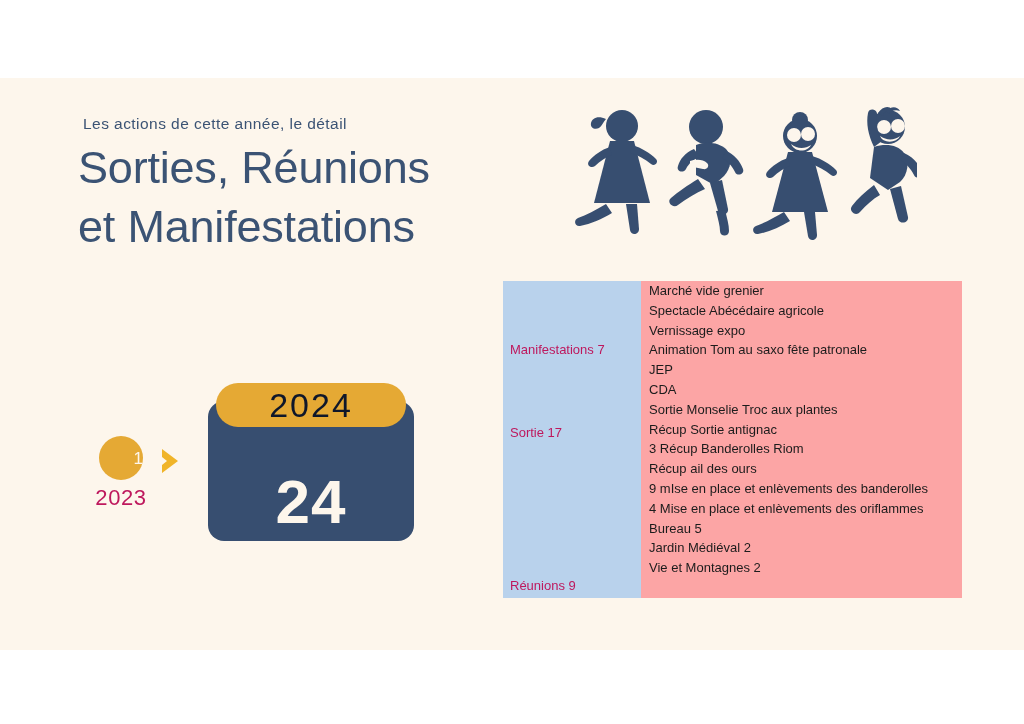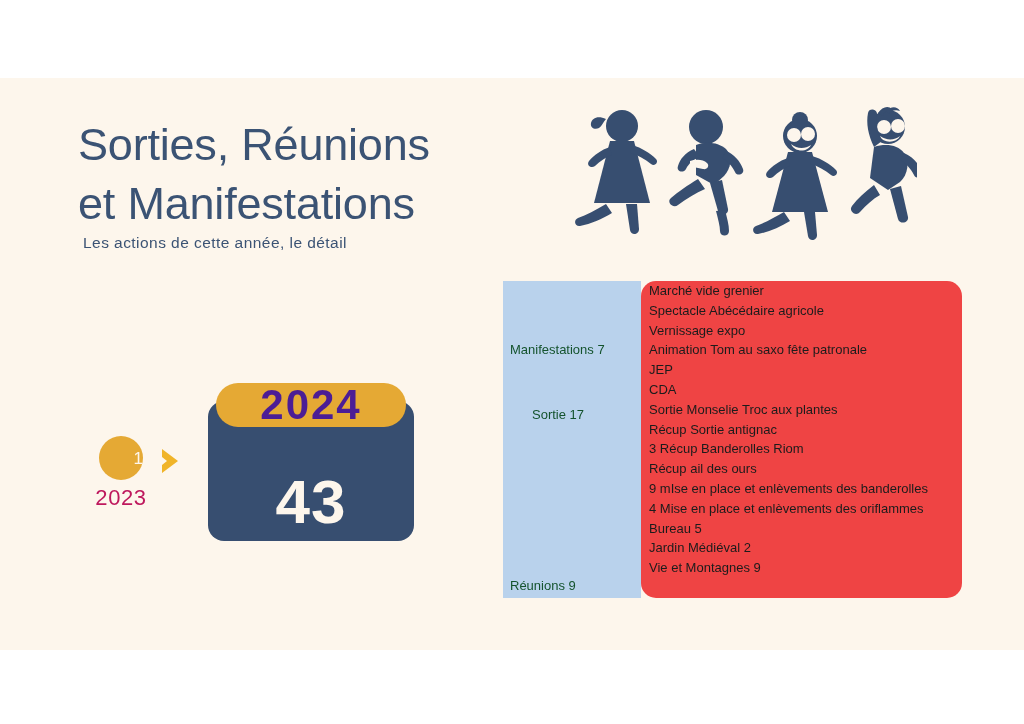--- a/index.html
+++ b/index.html
@@ -126,23 +126,23 @@
     top: 0;
     width: 190px;
     height: 44px;
     background: #e5a934;
     border-radius: 22px;
     display: flex;
     align-items: center;
     justify-content: center;
   }
   #card-year {
-    color: #4c1d95;
-    font-size: 42px;
-    font-weight: bold;
+    color: #0f172a;
+    font-size: 34px;
+    font-weight: normal;
     letter-spacing: 2px;
     line-height: 1;
   }
   #card-value {
     position: absolute;
     left: 0;
     top: 44px;
     width: 206px;
     height: 114px;
     display: flex;
@@ -165,56 +165,55 @@
     display: flex;
   }
   #cat-col {
     width: 138px;
     background: #b9d2ec;
     position: relative;
     flex: 0 0 138px;
   }
   #item-col {
     flex: 1 1 auto;
-    background: #ef4444;
+    background: #fca5a5;
     position: relative;
-    border-radius: 15px;
   }
   .row {
     height: 19.8px;
     line-height: 19.8px;
     font-size: 13px;
     color: #1c1c1c;
     white-space: nowrap;
     overflow: hidden;
   }
   #item-col .row {
     padding-left: 8px;
   }
   .cat-label {
     position: absolute;
     left: 7px;
     font-size: 13px;
-    color: #14532d;
+    color: #be185d;
     height: 19.8px;
     line-height: 19.8px;
     white-space: nowrap;
   }
 </style>
 </head>
 <body>
 
 <div id="slide">
 
   <div id="title-block">
+    <div id="kicker">Les actions de cette année, le détail</div>
     <div id="main-title">
       <span class="tl">Sorties, Réunions</span>
       <span class="tl">et Manifestations</span>
     </div>
-    <div id="kicker">Les actions de cette année, le détail</div>
   </div>
 
   <div id="figures">
     <svg width="345" height="145" viewBox="0 0 345 145" xmlns="http://www.w3.org/2000/svg">
       <g fill="#374e70">
 
         <g>
           <circle cx="50" cy="23" r="16"></circle>
           <path d="M50 10 a13 13 0 0 1 11 20 a13 13 0 0 0 -11 -20 z" fill="#fdf6ec"></path>
           <path d="M44 13 a10 10 0 0 1 14 14 a10 10 0 0 0 -14 -14 z" fill="#fdf6ec" opacity="0"></path>
@@ -278,46 +277,46 @@
     </div>
 
     <div id="chevron">
       <svg width="40" height="40" viewBox="0 0 40 40" xmlns="http://www.w3.org/2000/svg">
         <path d="M11 8 L27 20 L11 32 L11 24 L16 20 L11 16 Z" fill="#f0b429"></path>
       </svg>
     </div>
 
     <div id="card">
       <div id="card-body">
-        <div id="card-value">43</div>
+        <div id="card-value">24</div>
       </div>
       <div id="card-header">
         <span id="card-year">2024</span>
       </div>
     </div>
   </div>
 
   <div id="table-wrap">
     <div id="cat-col">
         <div class="cat-label" style="top: 59.4px;">Manifestations 7</div>
-        <div class="cat-label" style="top: 124px; margin-left: 22px;">Sortie 17</div>
+        <div class="cat-label" style="top: 142px;">Sortie 17</div>
         <div class="cat-label" style="top: 295px;">Réunions 9</div>
       </div>
     <div id="item-col">
         <div class="row">Marché vide grenier</div>
         <div class="row">Spectacle Abécédaire agricole</div>
         <div class="row">Vernissage expo</div>
         <div class="row">Animation Tom au saxo fête patronale</div>
         <div class="row">JEP</div>
         <div class="row">CDA</div>
         <div class="row">Sortie Monselie Troc aux plantes</div>
         <div class="row">Récup Sortie antignac</div>
         <div class="row">3 Récup Banderolles Riom</div>
         <div class="row">Récup ail des ours</div>
         <div class="row">9 mIse en place et enlèvements des banderolles</div>
         <div class="row">4 Mise en place et enlèvements des oriflammes</div>
         <div class="row">Bureau 5</div>
         <div class="row">Jardin Médiéval 2</div>
-        <div class="row">Vie et Montagnes 9</div>
+        <div class="row">Vie et Montagnes 2</div>
       </div>
   </div>
 
 </div>
 
 </body></html>

